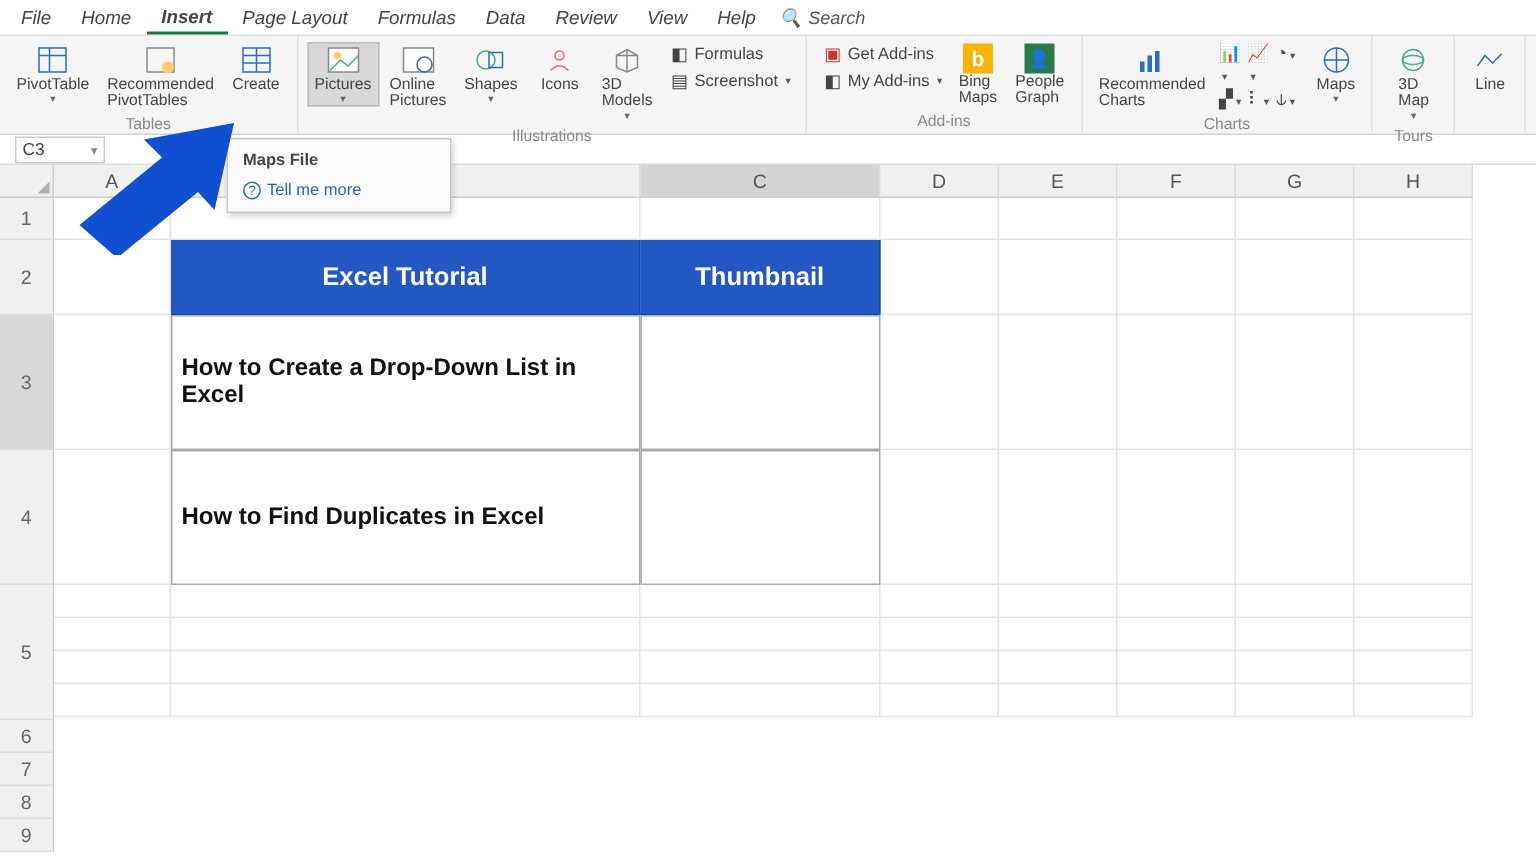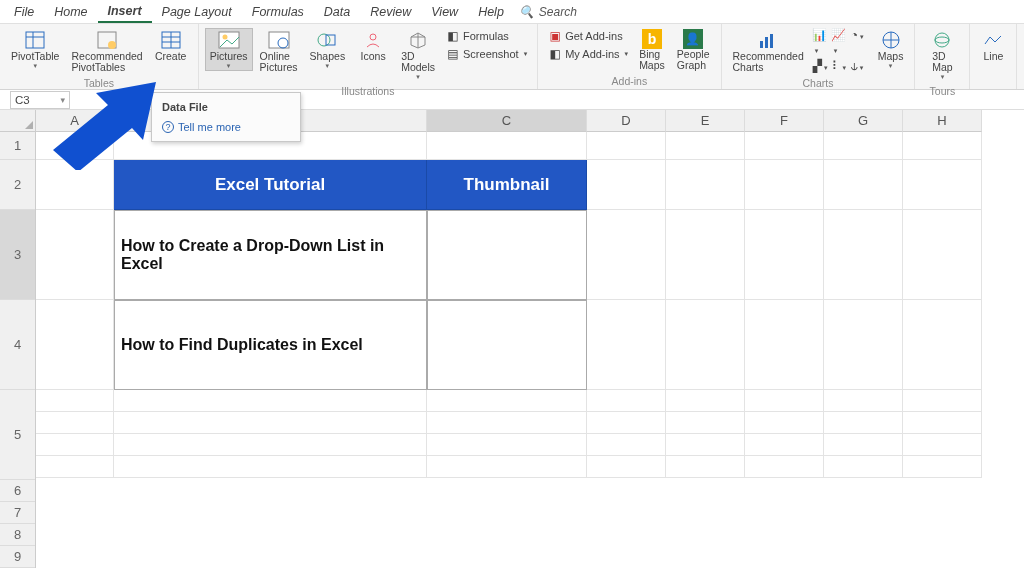--- a/index.html
+++ b/index.html
@@ -404,21 +404,21 @@
           <div class="cell" style="width:79px;height:22px"></div>
           <div class="cell" style="width:79px;height:22px"></div>
           <div class="cell" style="width:79px;height:22px"></div>
           <div class="cell" style="width:79px;height:22px"></div>
         </div>
     </div>
   </div>
 </div>
 
 <div class="tooltip">
-  <div class="tt-title">Data File</div>
+  <div class="tt-title">Maps File</div>
   <div class="tt-more">
     <span style="border:1px solid #2a64b3;border-radius:50%;width:12px;height:12px;display:inline-flex;align-items:center;justify-content:center;font-size:9px;">?</span>
     <span>Tell me more</span>
   </div>
 </div>
 
 <svg class="big-arrow" viewBox="0 0 120 90">
   <polygon points="15,70 70,25 58,13 118,2 105,60 94,48 40,92" fill="#1050d0"></polygon>
 </svg>
 

